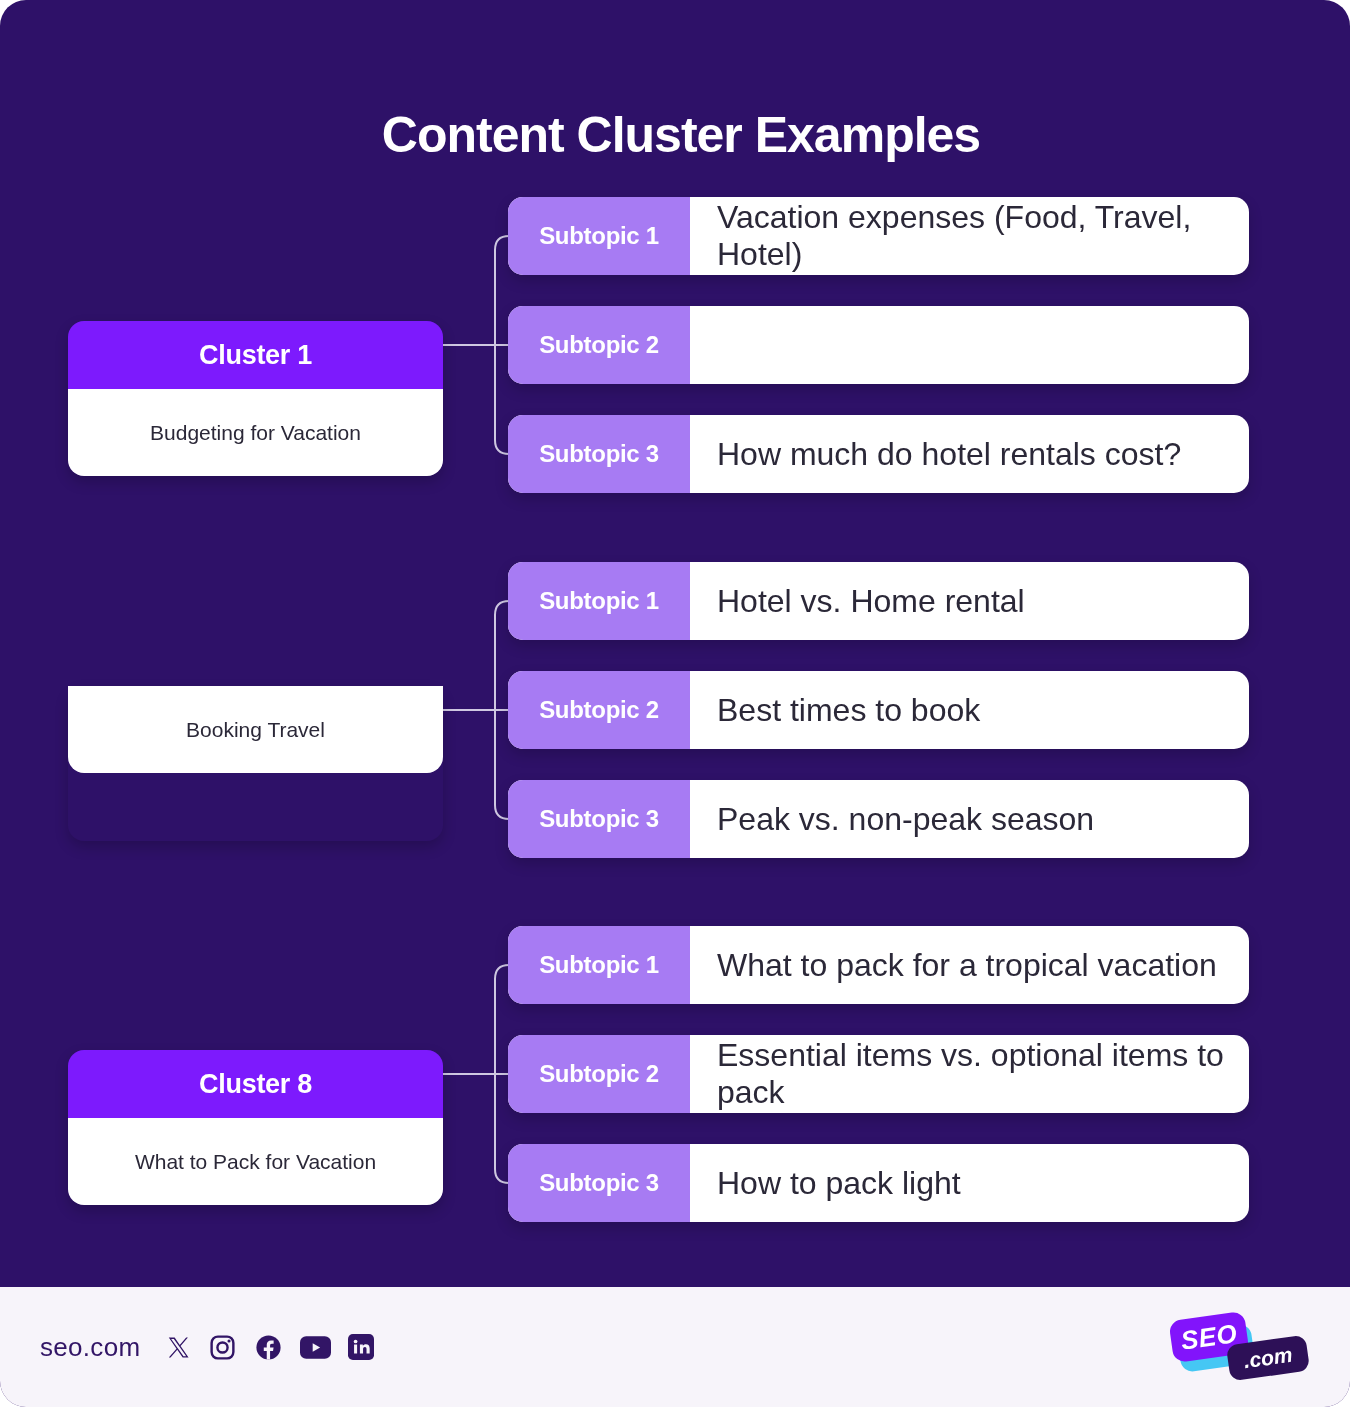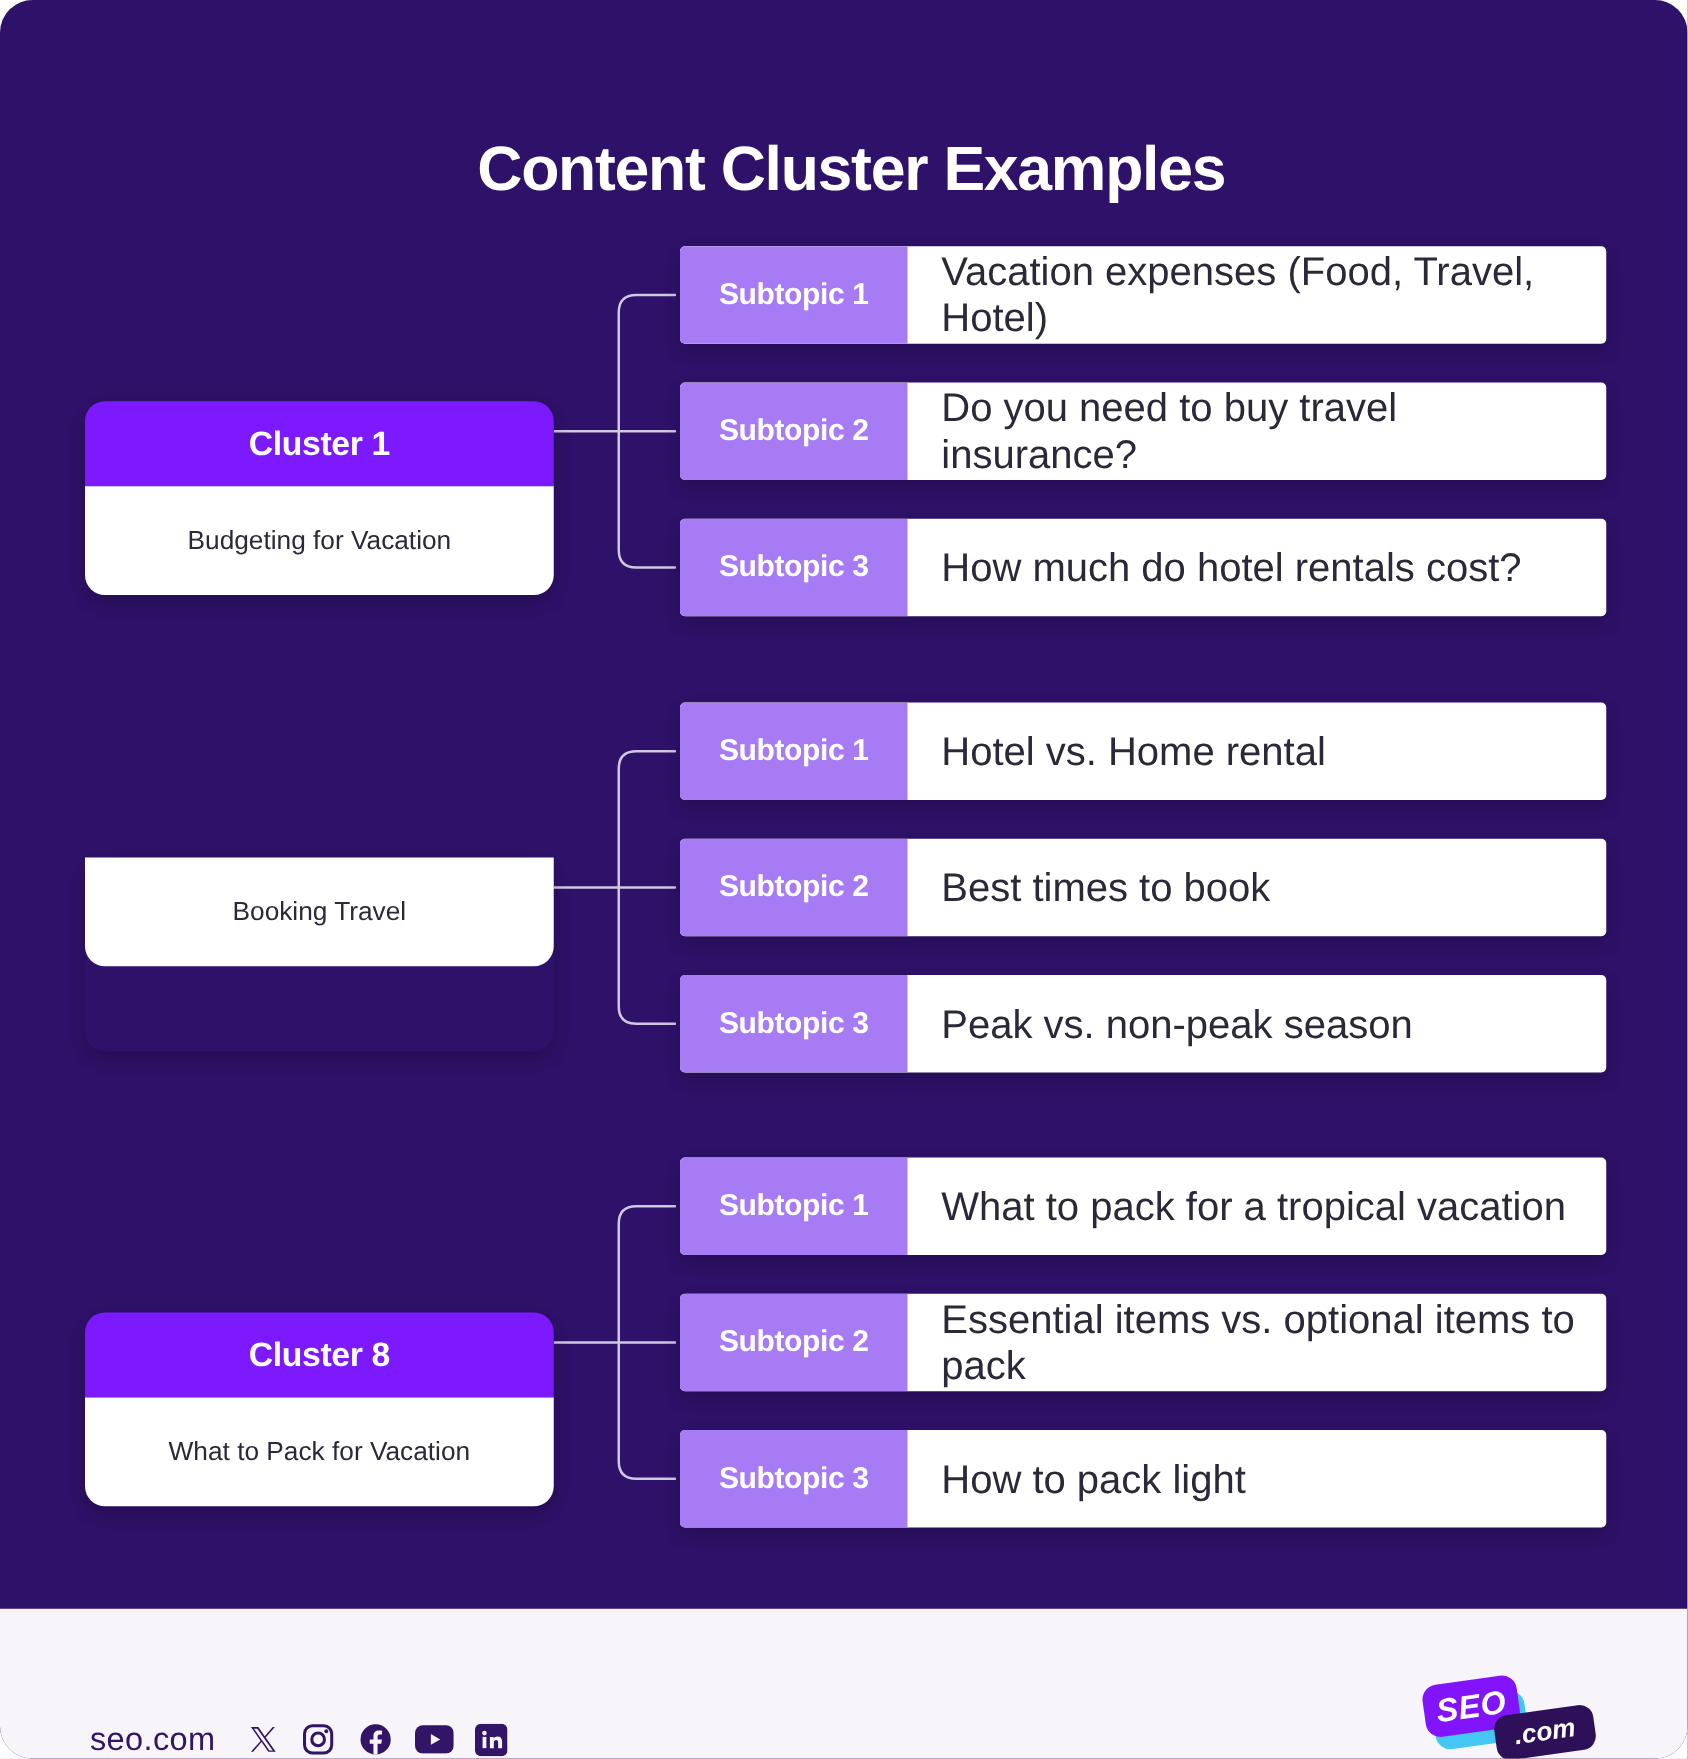--- a/index.html
+++ b/index.html
@@ -9,30 +9,30 @@
          font-size:50px; font-weight:bold; letter-spacing:-1px;padding-left:12px;}
   .group{position:absolute; left:0; width:1350px; height:300px;}
   .g1{top:197px}.g2{top:562px}.g3{top:926px}
   .cluster{position:absolute; left:68px; top:80px; width:375px; height:155px; border-radius:16px;
            box-shadow:0 6px 14px rgba(0,0,0,.20);margin-top:44px;}
   .cluster-header{height:68px; background:var(--purple); border-radius:16px 16px 0 0; color:#fff;
                   font-weight:bold; font-size:27px; letter-spacing:-0.3px;
                   display:flex; align-items:center; justify-content:center;}
   .cluster-body{height:87px; background:#fff; border-radius:0 0 16px 16px; color:var(--ink);
                 font-size:21px; display:flex; align-items:center; justify-content:center;}
-  .row{position:absolute; left:544px; width:741px; height:78px; border-radius:4px; overflow:hidden;
+  .row{position:absolute; left:508px; width:741px; height:78px; border-radius:15px; overflow:hidden;
        display:flex; background:#fff; box-shadow:0 6px 14px rgba(0,0,0,.18);}
   .r1{top:0}.r2{top:109px}.r3{top:218px}
   .row-label{width:182px; flex:none; background:var(--lilac); color:#fff; font-weight:bold; font-size:24px;
              letter-spacing:-0.3px; display:flex; align-items:center; justify-content:center;}
   .row-text{flex:1; display:flex; align-items:center; padding:0 20px 0 27px; color:var(--ink); font-size:32px;}
   .connector{position:absolute; left:443px; top:37px; width:98px; height:224px;}
   .connector path{stroke:var(--line); stroke-width:2; fill:none; stroke-linecap:round;}
   .footer{position:absolute; left:0; bottom:0; width:100%; height:120px; background:var(--footerbg);
-          display:flex; align-items:flex-end; justify-content:space-between; padding:0 72px; box-sizing:border-box;}
+          display:flex; align-items:center; justify-content:space-between; padding:0 40px; box-sizing:border-box;}
   .footer-left{display:flex; align-items:center; gap:26px;}
   .site{font-size:26px; color:var(--deep); letter-spacing:0.3px;}
   .socials{display:flex; align-items:center; gap:17px;}
   .socials svg{display:block;}
   .logo{position:relative; width:140px; height:64px;}
   .logo-cyan{position:absolute; left:9px; top:13px; width:74px; height:40px; border-radius:12px;
              background:var(--cyan); transform:rotate(-8deg);}
   .logo-seo{position:absolute; left:1px; top:1px; width:76px; height:42px; border-radius:12px;
             background:var(--logopurple); transform:rotate(-8deg); color:#fff; font-style:italic;
             font-weight:bold; font-size:26px; letter-spacing:0.5px;
@@ -55,21 +55,20 @@
     <div class="cluster">
       <div class="cluster-header">Cluster 1</div>
       <div class="cluster-body">Budgeting for Vacation</div>
     </div>
     <div class="row r1">
       <div class="row-label">Subtopic 1</div>
       <div class="row-text">Vacation expenses (Food, Travel, Hotel)</div>
     </div>
     <div class="row r2">
       <div class="row-label">Subtopic 2</div>
-      <div class="row-text">Do you need to buy travel insurance?</div>
     </div>
     <div class="row r3">
       <div class="row-label">Subtopic 3</div>
       <div class="row-text">How much do hotel rentals cost?</div>
     </div>
   </section>
 
   <section class="group g2">
     <svg class="connector" viewBox="0 0 98 224">
       <path d="M97 2 H66 Q52 2 52 16 V206 Q52 220 66 220 H97"></path>

